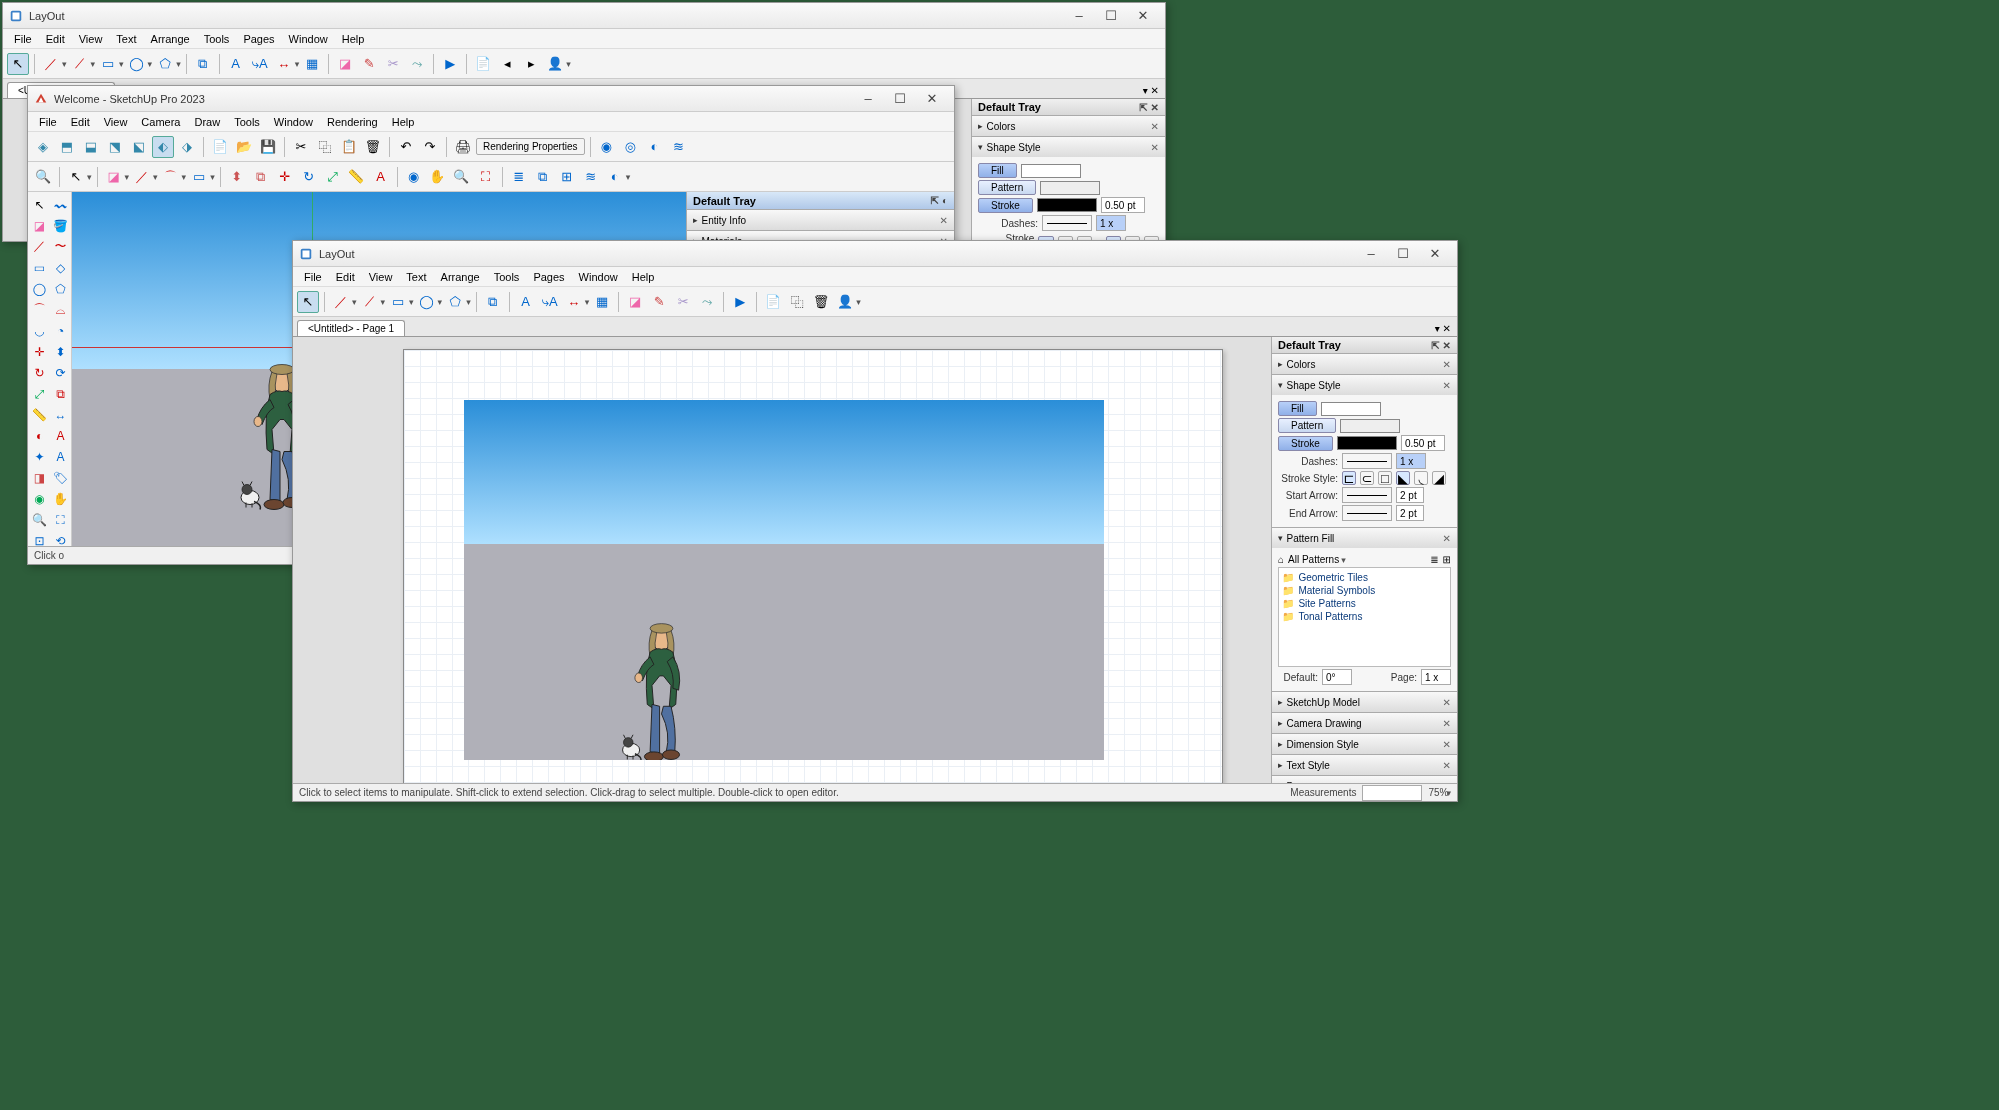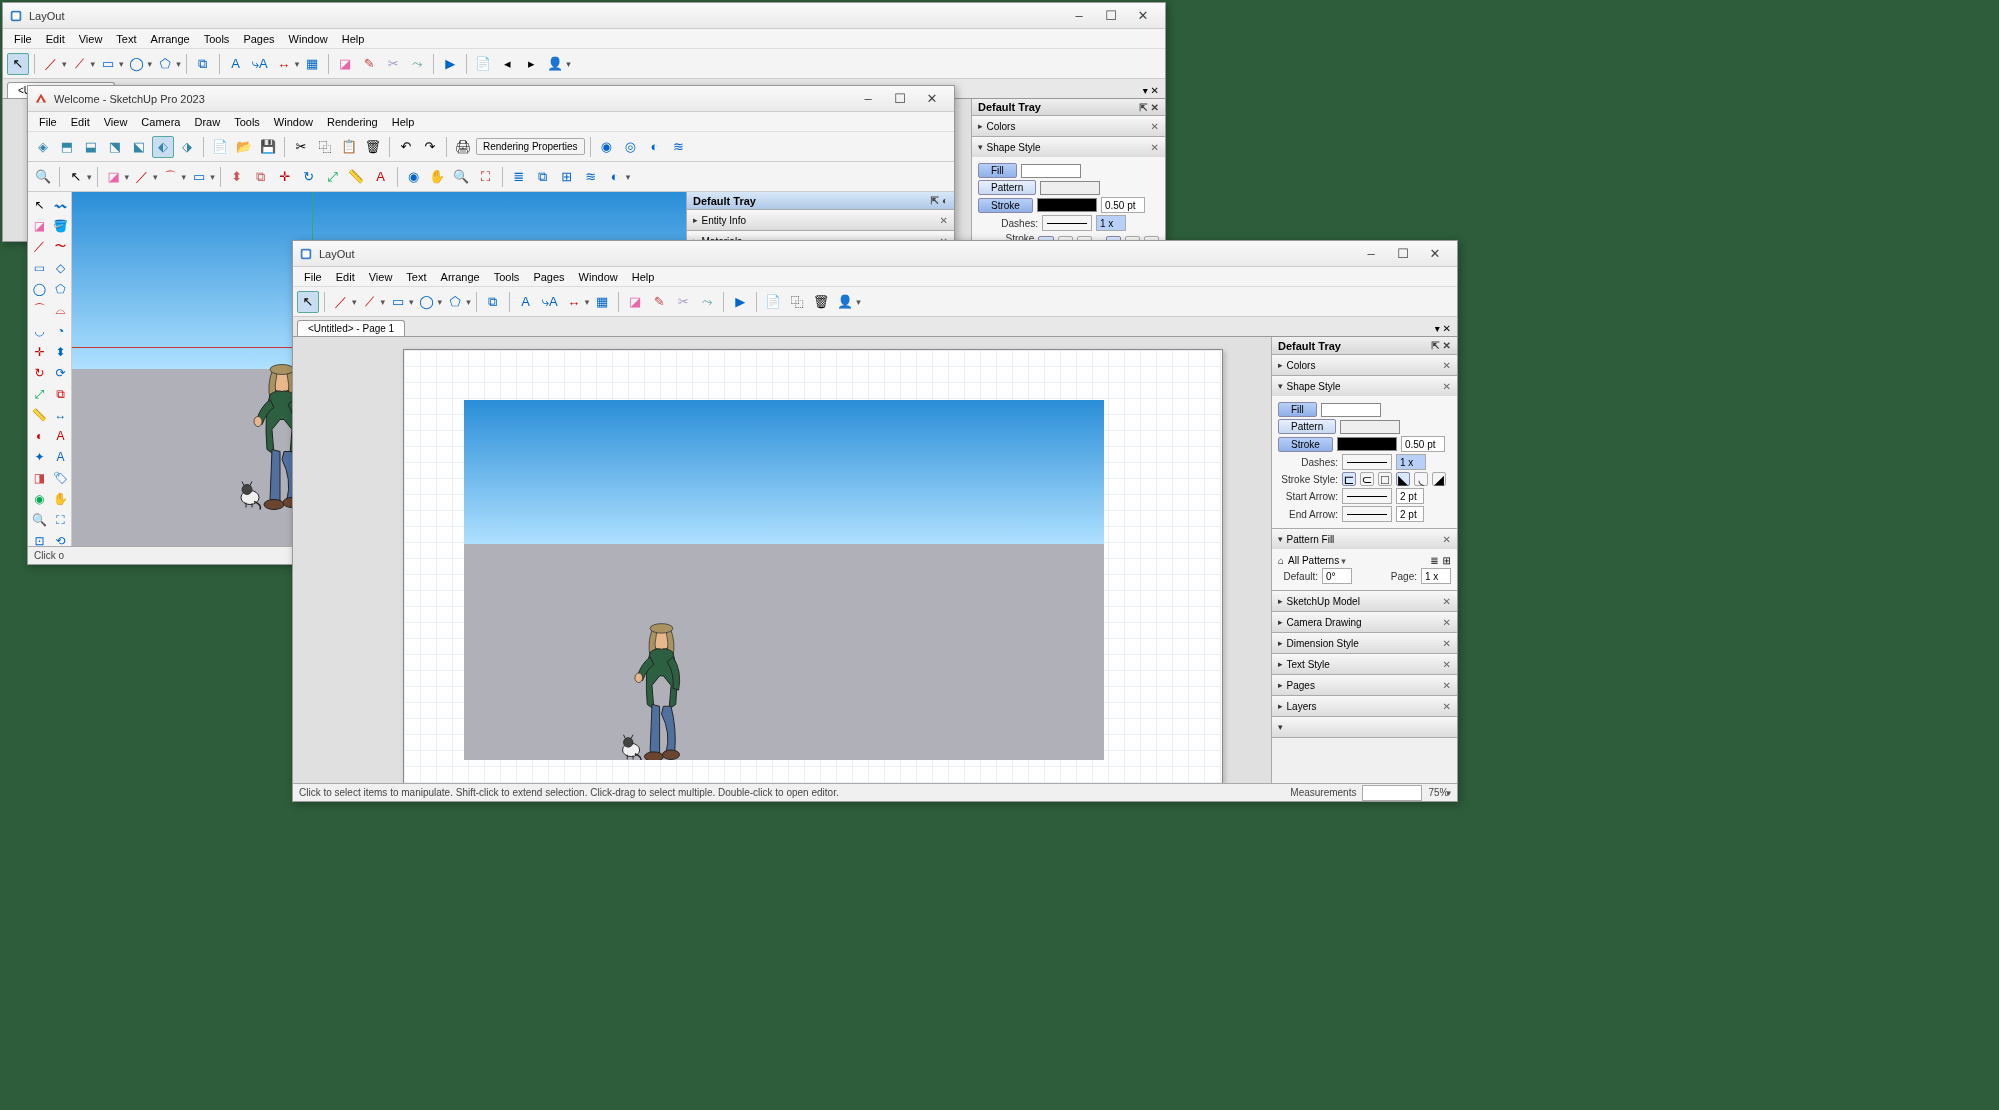--- a/index.html
+++ b/index.html
@@ -530,20 +530,26 @@
           </div>
         <div class="panelbody">
           <div class="row">
               <span style="cursor:pointer">⌂</span>
               <span>All Patterns</span>
               <span class="drop">▾</span>
               <div style="flex:1"></div>
               <span>≣</span>
               <span>⊞</span>
             </div>
+          <div class="list">
+            <div class="fold">Geometric Tiles</div>
+            <div class="fold">Material Symbols</div>
+            <div class="fold">Site Patterns</div>
+            <div class="fold">Tonal Patterns</div>
+          </div>
           <div class="row">
               <label style="width:40px">Default:</label>
               <input class="inpt" style="width: 30px;" value="0°">
               <div style="flex:1"></div>
               <label style="width:30px">Page:</label>
               <input class="inpt" style="width: 30px;" value="1 x">
             </div>
         </div>
       </div>
       <div class="panel">

